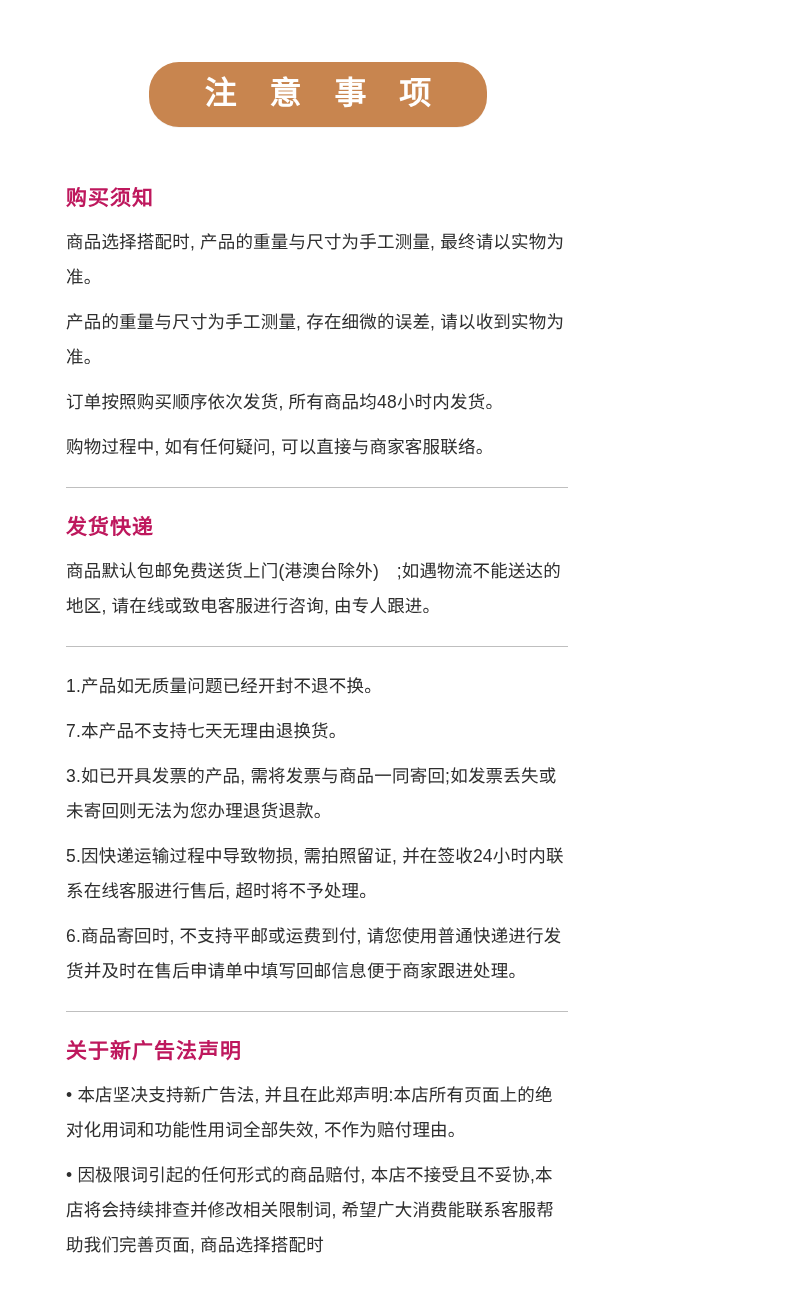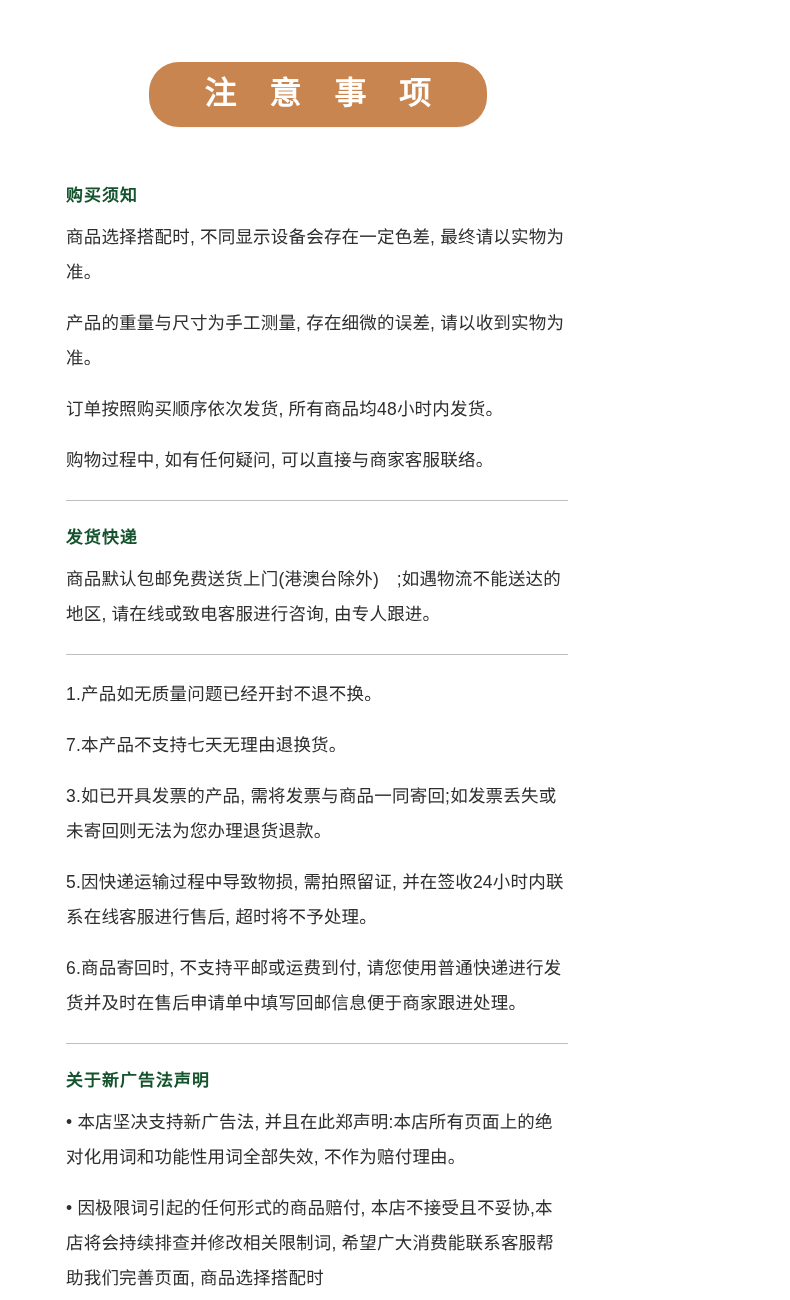--- a/index.html
+++ b/index.html
@@ -46,55 +46,55 @@
     margin-top: 54px;
   }
   .section {
     padding-bottom: 16px;
   }
   .section + .section {
     border-top: 1px solid #bfbfbf;
     padding-top: 22px;
   }
   .section-heading {
-    color: #14532d;
-    font-size: 17px;
+    color: #be185d;
+    font-size: 21px;
     font-weight: bold;
     letter-spacing: 1px;
     margin: 0 0 14px 0;
   }
   .para {
     font-size: 17.5px;
     line-height: 2.0;
     color: #2e2e2e;
     margin: 0;
     letter-spacing: 0.2px;
   }
   .para + .para {
-    margin-top: 16px;
+    margin-top: 10px;
   }
   .para.bullet {
     text-indent: 0;
   }
   .spacer-sm { height: 6px; }
 </style>
 </head>
 <body>
 
 <div class="page">
 
   <div class="title-wrap">
     <div class="title-pill">注 意 事 项</div>
   </div>
 
   <div class="content">
 
     <div class="section">
       <h2 class="section-heading">购买须知</h2>
-      <p class="para">商品选择搭配时, 不同显示设备会存在一定色差, 最终请以实物为准。</p>
+      <p class="para">商品选择搭配时, 产品的重量与尺寸为手工测量, 最终请以实物为准。</p>
       <p class="para">产品的重量与尺寸为手工测量, 存在细微的误差, 请以收到实物为准。</p>
       <p class="para">订单按照购买顺序依次发货, 所有商品均48小时内发货。</p>
       <p class="para">购物过程中, 如有任何疑问, 可以直接与商家客服联络。</p>
       <div class="spacer-sm"></div>
     </div>
 
     <div class="section">
       <h2 class="section-heading">发货快递</h2>
       <p class="para">商品默认包邮免费送货上门(港澳台除外)　;如遇物流不能送达的地区, 请在线或致电客服进行咨询, 由专人跟进。</p>
       <div class="spacer-sm"></div>

